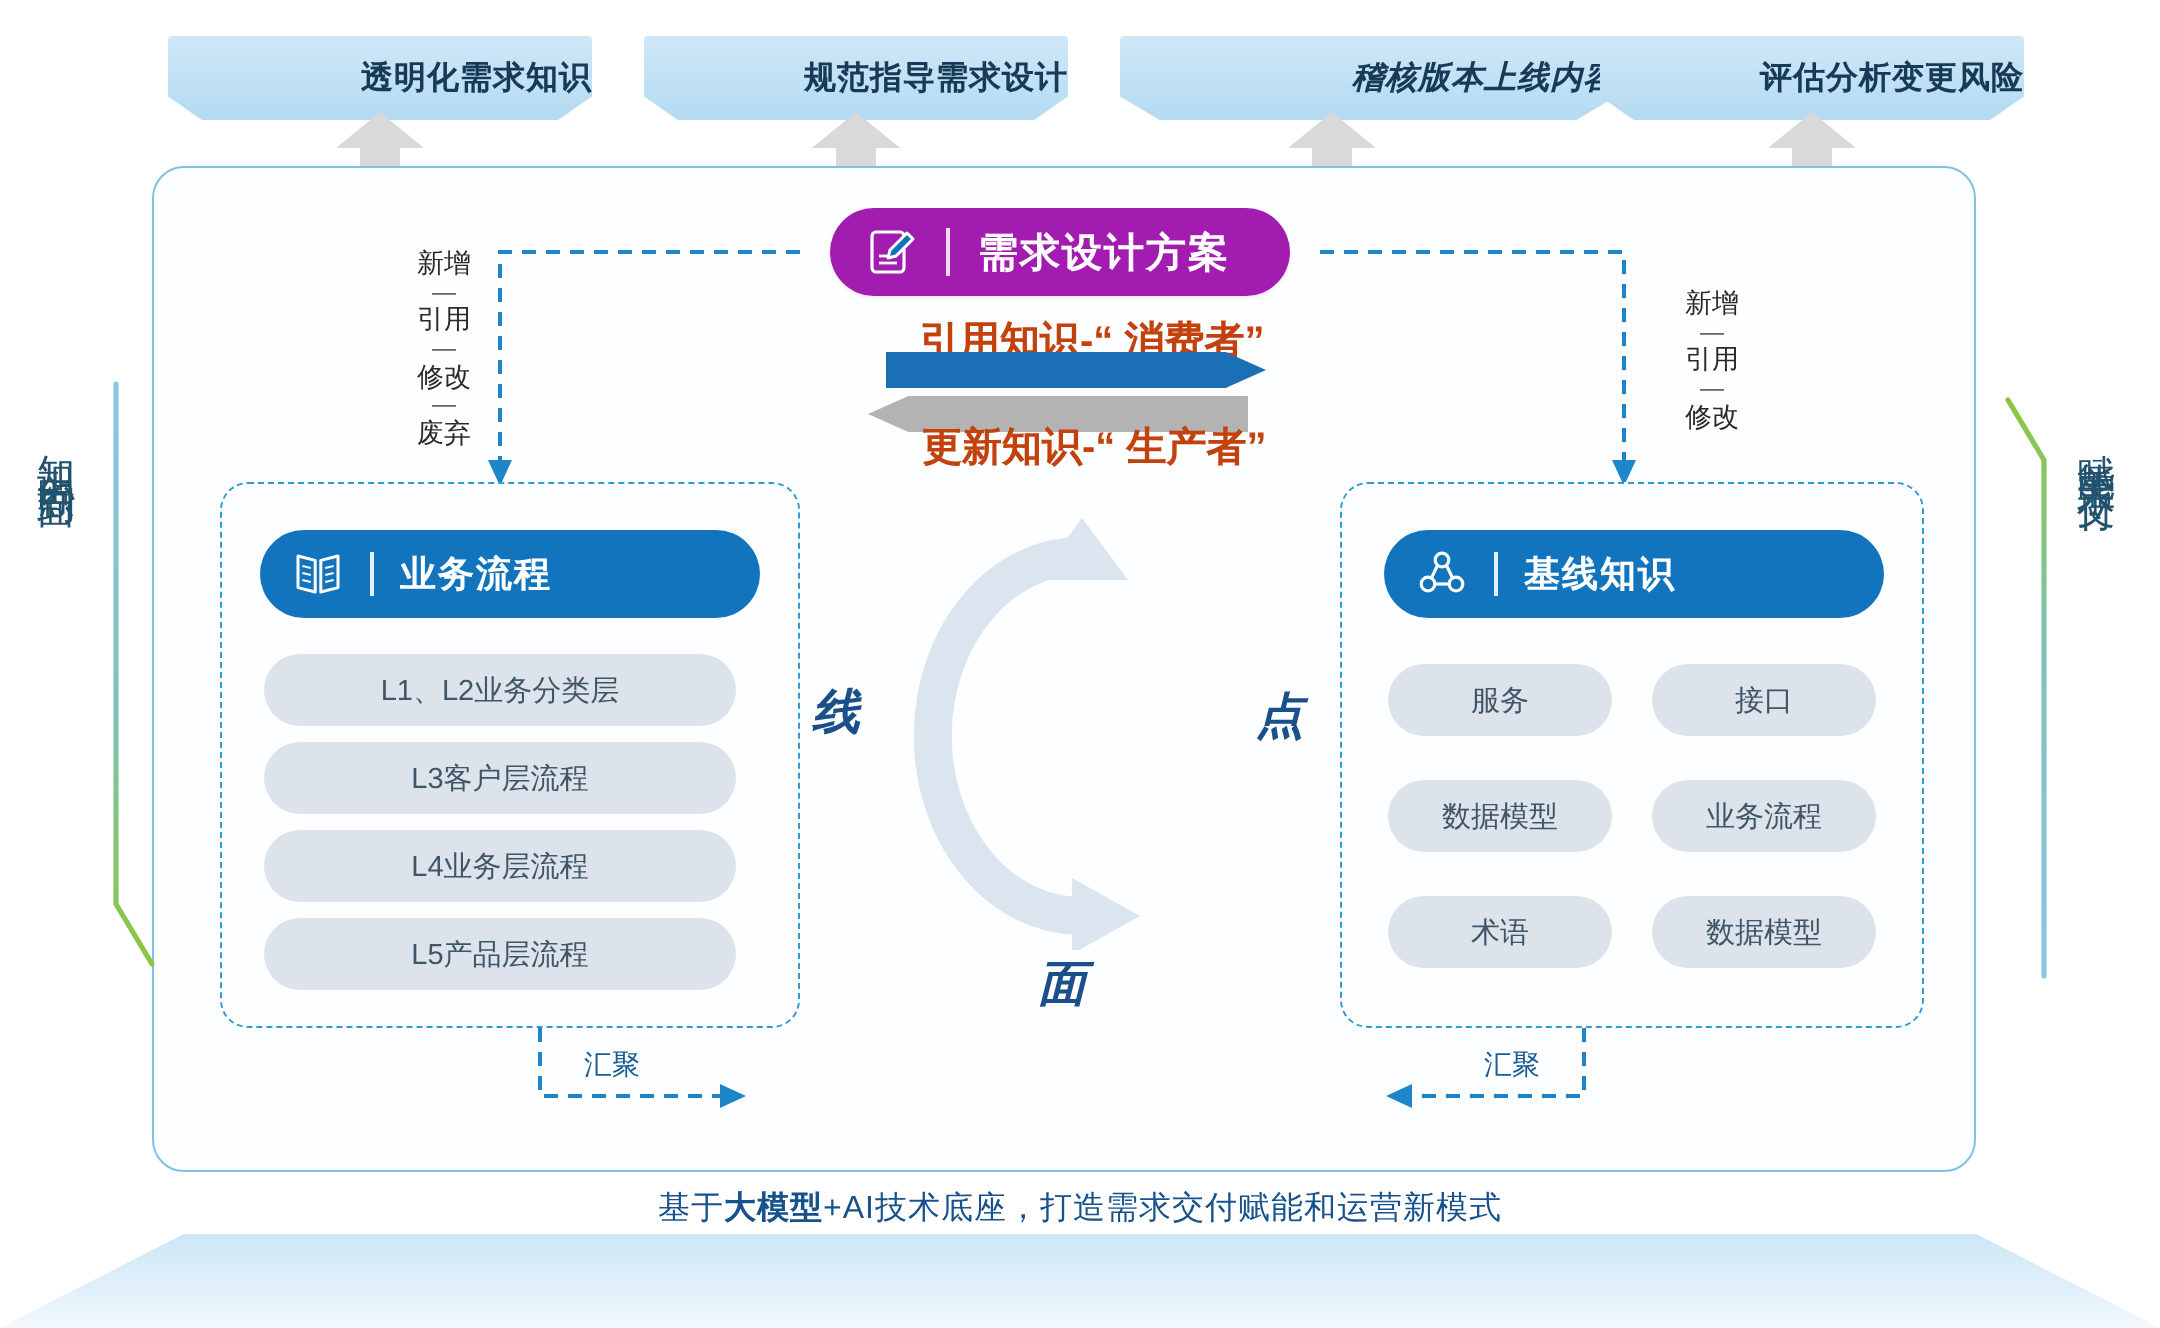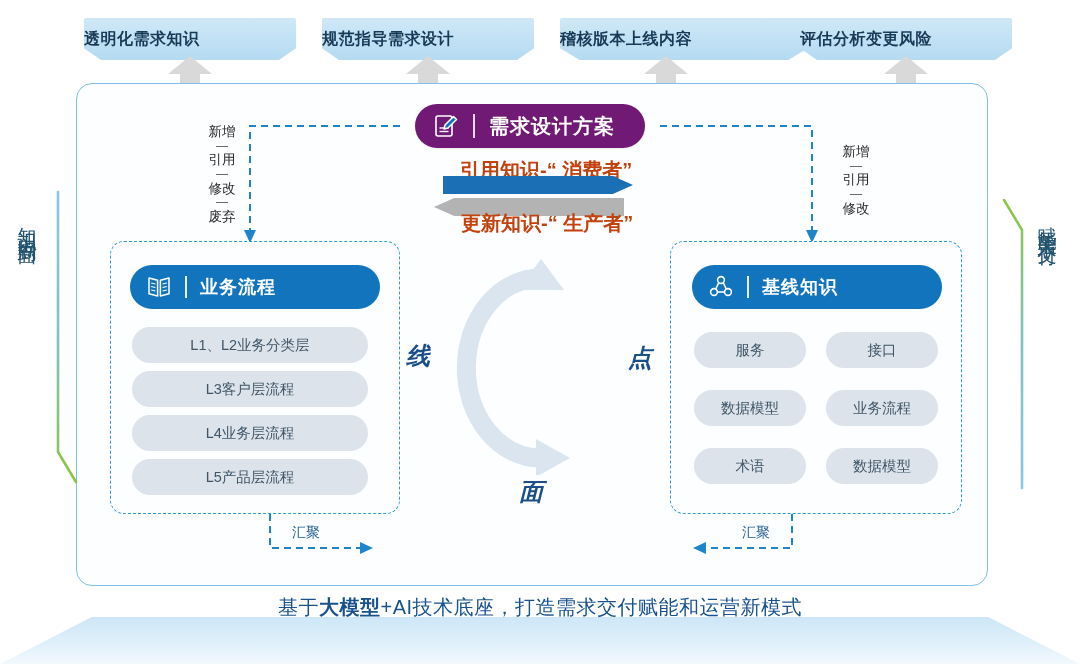--- a/index.html
+++ b/index.html
@@ -8,37 +8,37 @@
     font-family:"Liberation Sans","DejaVu Sans",sans-serif;
     overflow:hidden;position:relative;
   }
   #stage{position:absolute;left:0;top:0;width:1080px;height:664px;}
   .abs{position:absolute;}
 
   
   .topbox{
     height:42px;
     background:linear-gradient(180deg,#cfe8f7 0%,#bfe0f4 60%,#b4dbf2 100%);
-    display:flex;align-items:center;justify-content:flex-start;
+    display:flex;align-items:center;justify-content:flex-end;
     color:#173a56;font-weight:bold;font-size:16px;letter-spacing:.5px;
     border-radius:2px 2px 2px 2px;
     clip-path:polygon(0 0,100% 0,100% 72%,92% 100%,8% 100%,0 72%);
   }
   .topbox span{display:block;}
 
   
   #container{
     left:76px;top:83px;width:912px;height:503px;
     border:1.6px solid #7fc0e6;border-radius:16px;background:#fdfeff;
     box-sizing:border-box;
   }
 
   
   .pill{
-    background:#701a75;border-radius:26px;display:flex;align-items:center;
+    background:#a21caf;border-radius:26px;display:flex;align-items:center;
     color:#fff;box-shadow:0 1px 2px rgba(0,0,0,.08);
   }
   .pill .sep{width:2px;height:24px;background:rgba(255,255,255,.85);margin:0 14px;}
   .pill .ptitle{font-size:20px;font-weight:bold;letter-spacing:1px;}
   .pill .picon{margin-left:18px;display:flex;align-items:center;}
 
   
   .arrowRight{
     width:190px;height:18px;background:#1a6fb5;
     clip-path:polygon(0 0,82% 0,82% -35%,100% 50%,82% 135%,82% 100%,0 100%);
@@ -89,39 +89,39 @@
   .annot .dash{color:#555;font-size:12px;line-height:.9;}
 
   
   #banner{
     left:0;top:617px;width:1080px;height:47px;
     background:linear-gradient(180deg,#cde6f6 0%,#dff0fa 55%,#f2f9fd 100%);
     clip-path:polygon(8.5% 0,91.5% 0,100% 100%,0 100%);
   }
   #bannertext{
     left:0;top:594px;width:1080px;text-align:center;
-    color:#17528d;font-size:20px;letter-spacing:.5px;
+    color:#17528d;font-size:16px;letter-spacing:.5px;
   }
   #bannertext b{font-weight:bold;}
 
   .zz{color:#1b5c93;font-size:14px;}
   .cal{color:#1a4f8a;font-weight:bold;font-style:italic;}
 </style>
 </head>
 <body>
 
 <div id="stage">
 
   <div class="abs topbox" style="left:84px;top:18px;width:212px;">
     <span>透明化需求知识</span>
   </div>
   <div class="abs topbox" style="left:322px;top:18px;width:212px;">
     <span>规范指导需求设计</span>
   </div>
-  <div class="abs topbox" style="left:560px;top:18px;width:248px;">
+  <div class="abs topbox" style="left:560px;top:18px;width:248px;font-style:italic;">
     <span>稽核版本上线内容</span>
   </div>
   <div class="abs topbox" style="left:800px;top:18px;width:212px;">
     <span>评估分析变更风险</span>
   </div>
 
   <svg class="abs" style="left:166px;top:54px;" width="48" height="32" viewBox="0 0 48 32">
     <polygon points="24,2 46,20 34,20 34,32 14,32 14,20 2,20" fill="#d9d9d9"></polygon>
   </svg>
   <svg class="abs" style="left:404px;top:54px;" width="48" height="32" viewBox="0 0 48 32">

